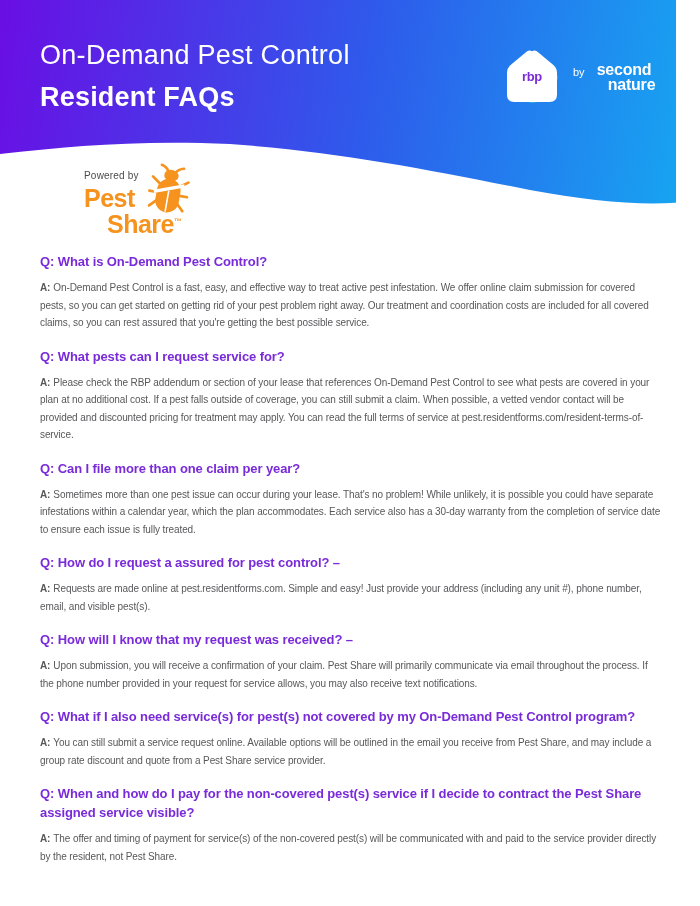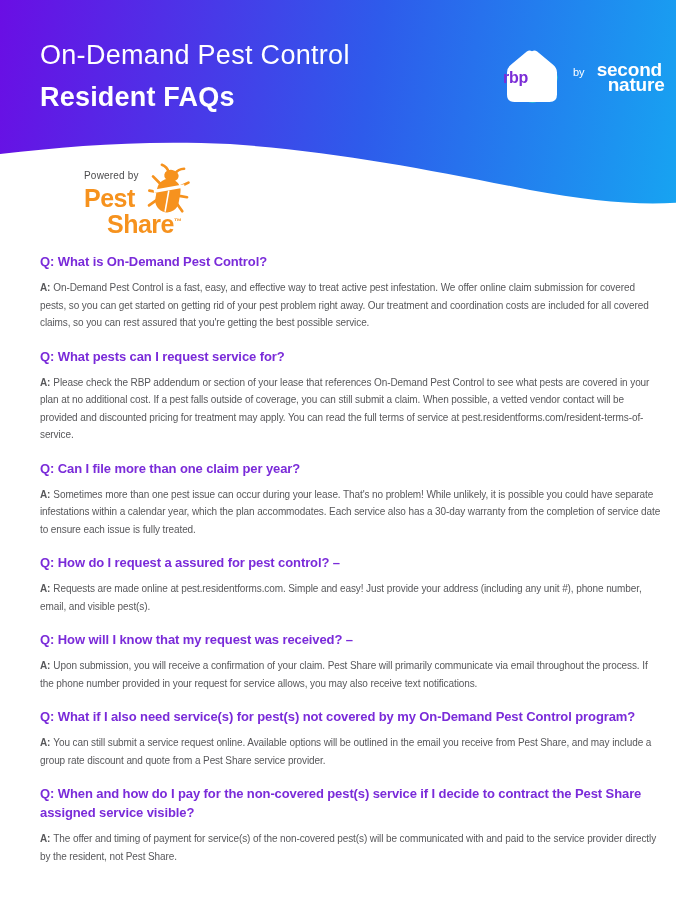--- a/index.html
+++ b/index.html
@@ -24,25 +24,25 @@
   .hero-titles{position:absolute;left:40px;top:40px;color:#ffffff;}
   .hero-title{font-size:27px;font-weight:400;letter-spacing:.3px;}
   .hero-subtitle{font-size:27px;font-weight:700;margin-top:11px;letter-spacing:.2px;}
 
   
   .brand{position:absolute;left:503px;top:47px;display:flex;align-items:center;}
   .rbp-badge{position:relative;width:58px;height:60px;}
   .rbp-diamond{position:absolute;left:9px;top:10px;width:41px;height:41px;background:var(--teal);
     border-radius:9px;transform:rotate(45deg);}
   .rbp-house{position:absolute;left:0;top:1px;}
-  .rbp-text{position:absolute;left:0;top:22px;width:58px;
-    color:var(--rbp-purple);font-size:16px;font-weight:700;letter-spacing:-.3px;}
+  .rbp-text{position:absolute;left:0;top:22px;width:58px;text-align:center;
+    color:var(--rbp-purple);font-size:13px;font-weight:700;letter-spacing:-.3px;}
   .sn-lockup{display:flex;margin-left:12px;color:#ffffff;}
   .sn-by{font-size:11px;font-weight:400;margin-top:4px;margin-right:12px;}
-  .sn-words{display:flex;flex-direction:column;font-size:19px;font-weight:700;line-height:15px;letter-spacing:-.2px;}
+  .sn-words{display:flex;flex-direction:column;font-size:16px;font-weight:700;line-height:15px;letter-spacing:-.2px;}
   .sn-nature{margin-left:11px;text-align:right;}
 
   
   .powered{position:absolute;left:64px;top:170px;margin-left:20px;}
   .powered-by{font-size:10px;color:#4B4B4D;letter-spacing:.2px;}
   .ps-words{margin-top:5px;color:var(--orange);font-weight:700;line-height:24px;font-size:25px;letter-spacing:-.5px;}
   .ps-share{margin-left:23px;}
   .ps-tm{font-size:8px;vertical-align:super;font-weight:700;}
   .bug{position:absolute;left:64px;top:-6px;transform:rotate(10deg);}
 

